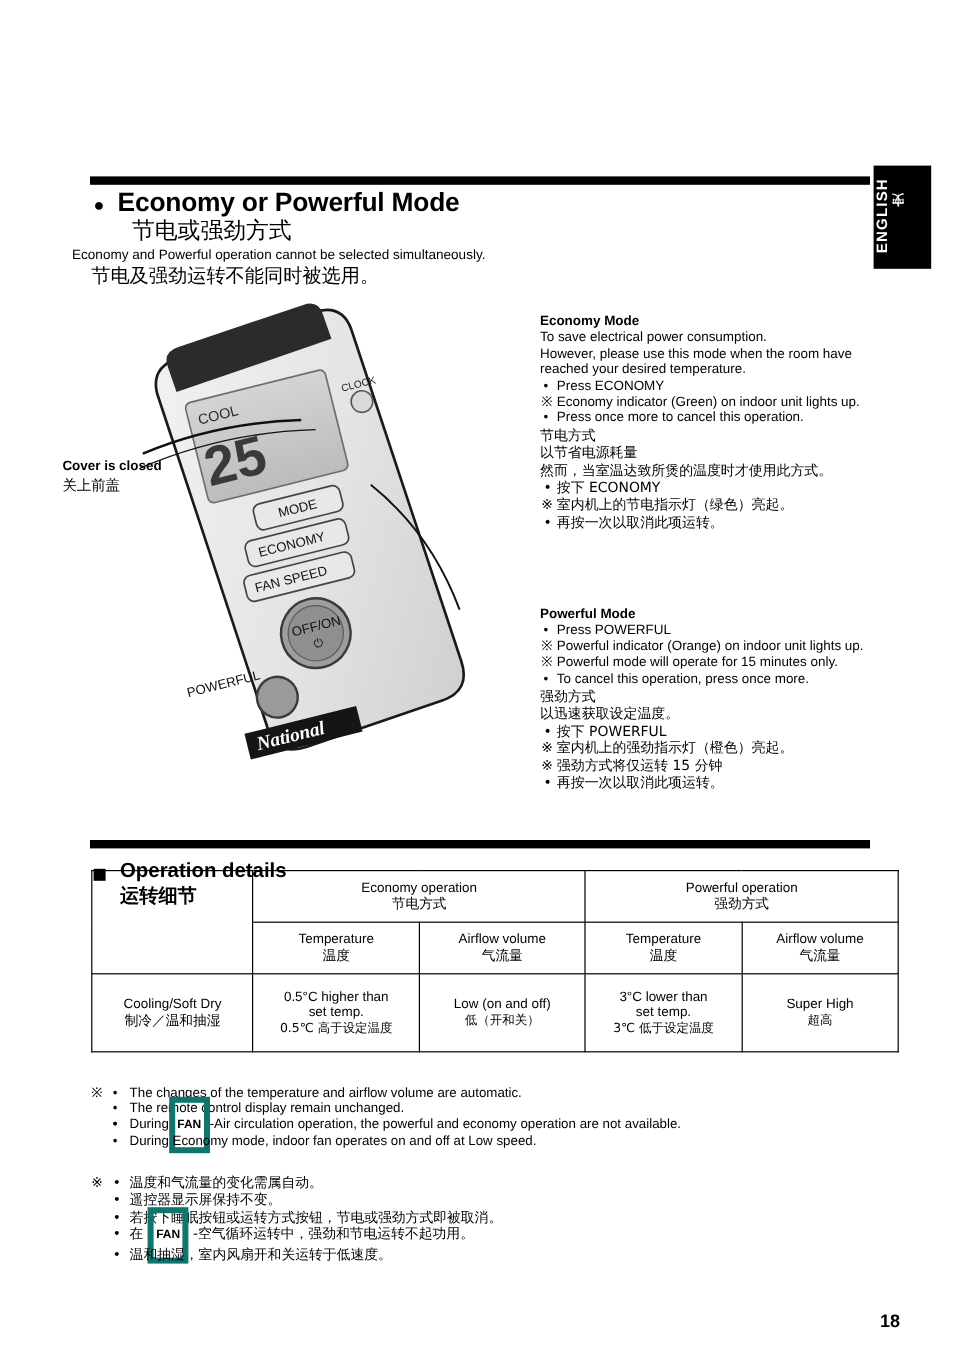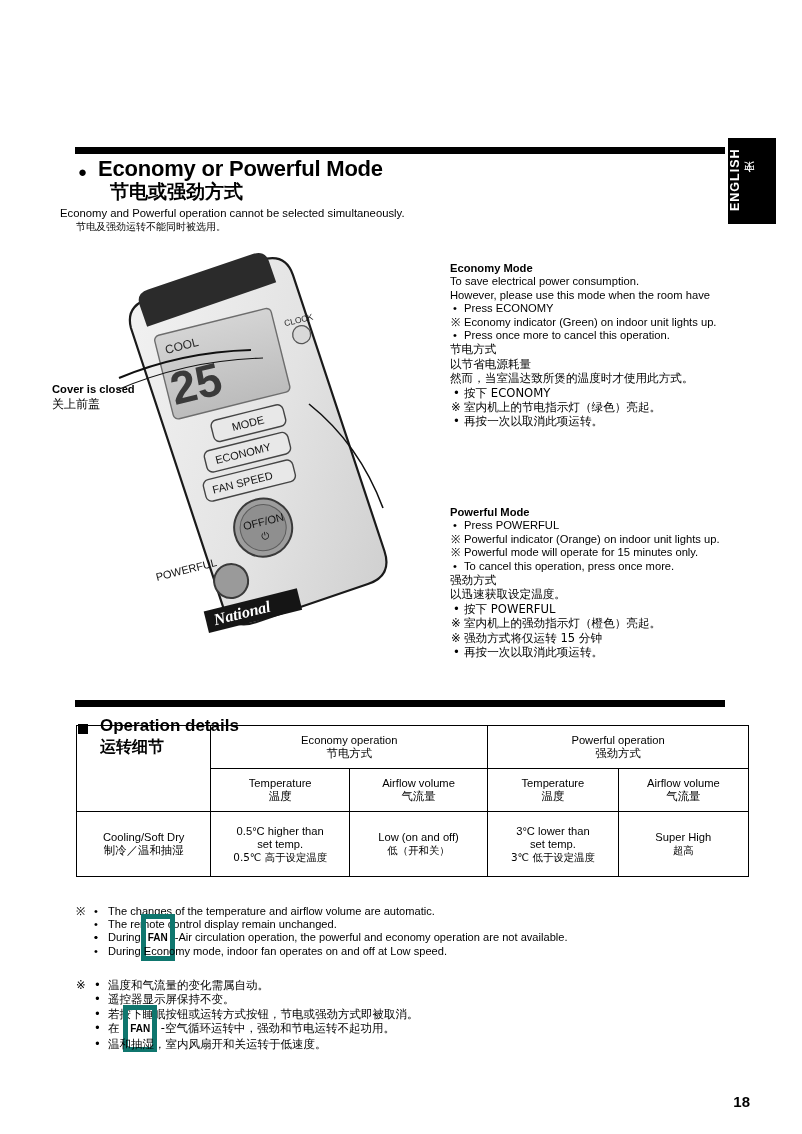--- a/index.html
+++ b/index.html
@@ -13,24 +13,24 @@
   .side-tab .cn{position:absolute;left:14px;top:44px;font-size:11px;writing-mode:vertical-rl;transform:rotate(180deg);}
 
   
   .rule{position:absolute;background:#000;}
   .rule-top{left:75px;top:147px;width:650px;height:7px;}
   .rule-mid{left:75px;top:700px;width:650px;height:7px;}
 
   
   .h-bullet{position:absolute;left:78px;top:164px;font-size:15px;line-height:1;}
   .h1-en{position:absolute;left:98px;top:156px;font-size:22px;font-weight:bold;letter-spacing:-0.2px;}
-  .h1-cn{position:absolute;left:110px;top:179px;font-size:19px;font-weight:bold;font-family:"DejaVu Sans",sans-serif;}
+  .h1-cn{position:absolute;left:110px;top:179px;font-size:19px;font-weight:normal;font-family:"DejaVu Sans",sans-serif;}
 
   .intro-en{position:absolute;left:60px;top:207px;font-size:11.3px;}
-  .intro-cn{position:absolute;left:76px;top:220px;font-size:10px;font-family:"DejaVu Sans",sans-serif;}
+  .intro-cn{position:absolute;left:76px;top:220px;font-size:16px;font-family:"DejaVu Sans",sans-serif;}
 
   .h-sq{position:absolute;left:78px;top:724px;width:10px;height:10px;background:#000;}
   .h2-en{position:absolute;left:100px;top:716px;font-size:17px;font-weight:bold;}
   .h2-cn{position:absolute;left:100px;top:737px;font-size:16px;font-weight:bold;font-family:"DejaVu Sans",sans-serif;}
 
   
   .blk{position:absolute;font-size:11.2px;line-height:13.4px;}
   .blk .t{font-weight:bold;}
   .blk .cn{font-family:"DejaVu Sans",sans-serif;font-size:11.6px;line-height:14.4px;}
   .li{position:relative;padding-left:14px;}
@@ -143,20 +143,21 @@
       <path d="M24 128 q62 -26 132 -28" fill="none" stroke="#111" stroke-width="2"></path>
       <path d="M22 140 q70 -30 146 -32" fill="none" stroke="#111" stroke-width="1.2"></path>
       <path d="M214 154 q50 40 74 104" fill="none" stroke="#111" stroke-width="1.6"></path>
     </svg>
   </div>
 
   <div class="blk econ-blk">
     <div class="t">Economy Mode</div>
     <div>To save electrical power consumption.</div>
     <div>However, please use this mode when the room have</div>
+    <div>reached your desired temperature.</div>
     <div class="li"><span class="mk dot">•</span><span>Press ECONOMY</span></div>
     <div class="li"><span class="mk">※</span><span>Economy indicator (Green) on indoor unit lights up.</span></div>
     <div class="li"><span class="mk dot">•</span><span>Press once more to cancel this operation.</span></div>
     <div class="cn">节电方式</div>
     <div class="cn">以节省电源耗量</div>
     <div class="cn">然而，当室温达致所煲的温度时才使用此方式。</div>
     <div class="cn li"><span class="mk dot">•</span><span>按下 ECONOMY</span></div>
     <div class="cn li"><span class="mk">※</span><span>室内机上的节电指示灯（绿色）亮起。</span></div>
     <div class="cn li"><span class="mk dot">•</span><span>再按一次以取消此项运转。</span></div>
   </div>

